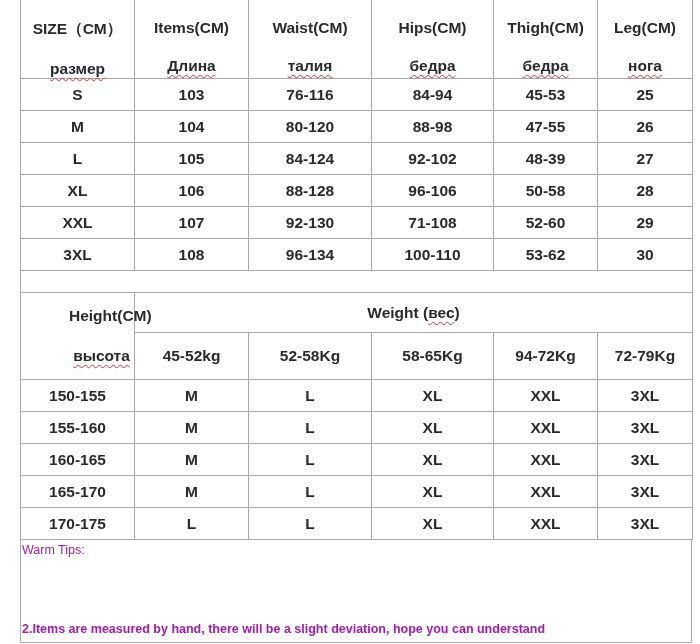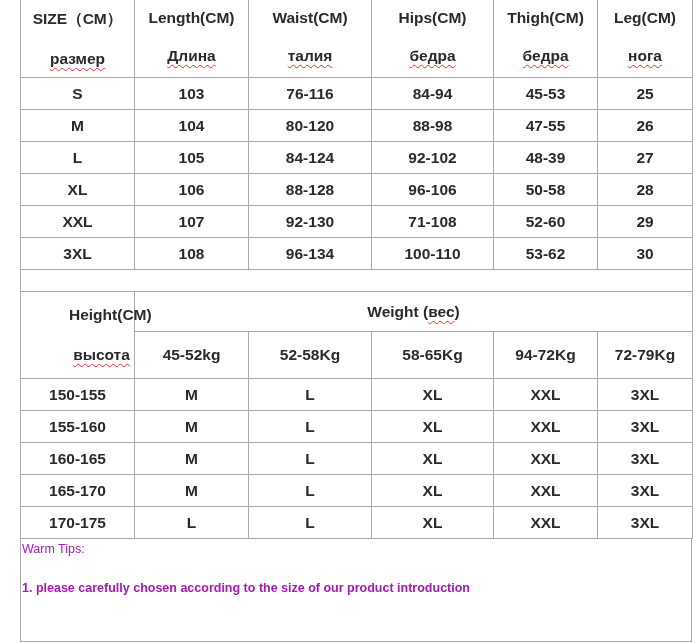--- a/index.html
+++ b/index.html
@@ -5,21 +5,21 @@
     html, body { margin: 0; padding: 0; background: #ffffff; }
     body { width: 700px; height: 644px; position: relative; overflow: hidden;
            font-family: "Liberation Sans", "DejaVu Sans", sans-serif; color: #222; }
     .wrap { position: absolute; left: 20px; top: -2px; width: 672px; }
     table { border-collapse: collapse; width: 672px; table-layout: fixed; }
     td { border: 1px solid #a9a9a9; text-align: center; font-weight: bold;
          font-size: 15.5px; padding: 0; color: #2a2a2a; }
     col.c1 { width: 114px; } col.c2 { width: 114px; } col.c3 { width: 123px; }
     col.c4 { width: 122px; } col.c5 { width: 104px; } col.c6 { width: 95px; }
     .hdr td { height: 78px; vertical-align: top; }
-    .hdr .en { display: block; margin-top: 10px; }
+    .hdr .en { display: block; margin-top: 20px; }
     .hdr .ru { display: block; margin-top: 20px; }
     .ru span { text-decoration: underline wavy #d33; text-decoration-thickness: 1px; text-underline-offset: 3px; }
     .row td { height: 31px; }
     .gap td { height: 21px; }
     .h2 td.height { height: 86px; vertical-align: top; padding-left: 48px; }
     .h2 .en { display:block; margin-top: 14px; }
     .h2 .ru { display:block; margin-top: 22px; }
     .wt td { height: 39px; }
     .wsub td { height: 46px; }
     .tips { border: 1px solid #a9a9a9; border-top: none; width: 670px; height: 102px;
@@ -42,21 +42,21 @@
         <col class="c5">
         <col class="c6">
       </colgroup>
     <tbody>
         <tr class="hdr">
       <td>
             <span class="en">SIZE（CM）</span>
             <span class="ru"><span>размер</span></span>
           </td>
       <td>
-            <span class="en">Length(CM)</span>
+            <span class="en">Items(CM)</span>
             <span class="ru"><span>Длина</span></span>
           </td>
       <td>
             <span class="en">Waist(CM)</span>
             <span class="ru"><span>талия</span></span>
           </td>
       <td>
             <span class="en">Hips(CM)</span>
             <span class="ru"><span>бедра</span></span>
           </td>
@@ -171,15 +171,15 @@
           <td>L</td>
           <td>L</td>
           <td>XL</td>
           <td>XXL</td>
           <td>3XL</td>
     </tr>
   </tbody>
     </table>
   <div class="tips">
     <div class="t0">Warm Tips:</div>
-    <div class="t1">1.  please carefully chosen according to the size of our product introduction</div>
+    <div class="t2">2.Items are measured by hand, there will be a slight deviation, hope you can understand</div>
   </div>
 </div>
 
 </body></html>

